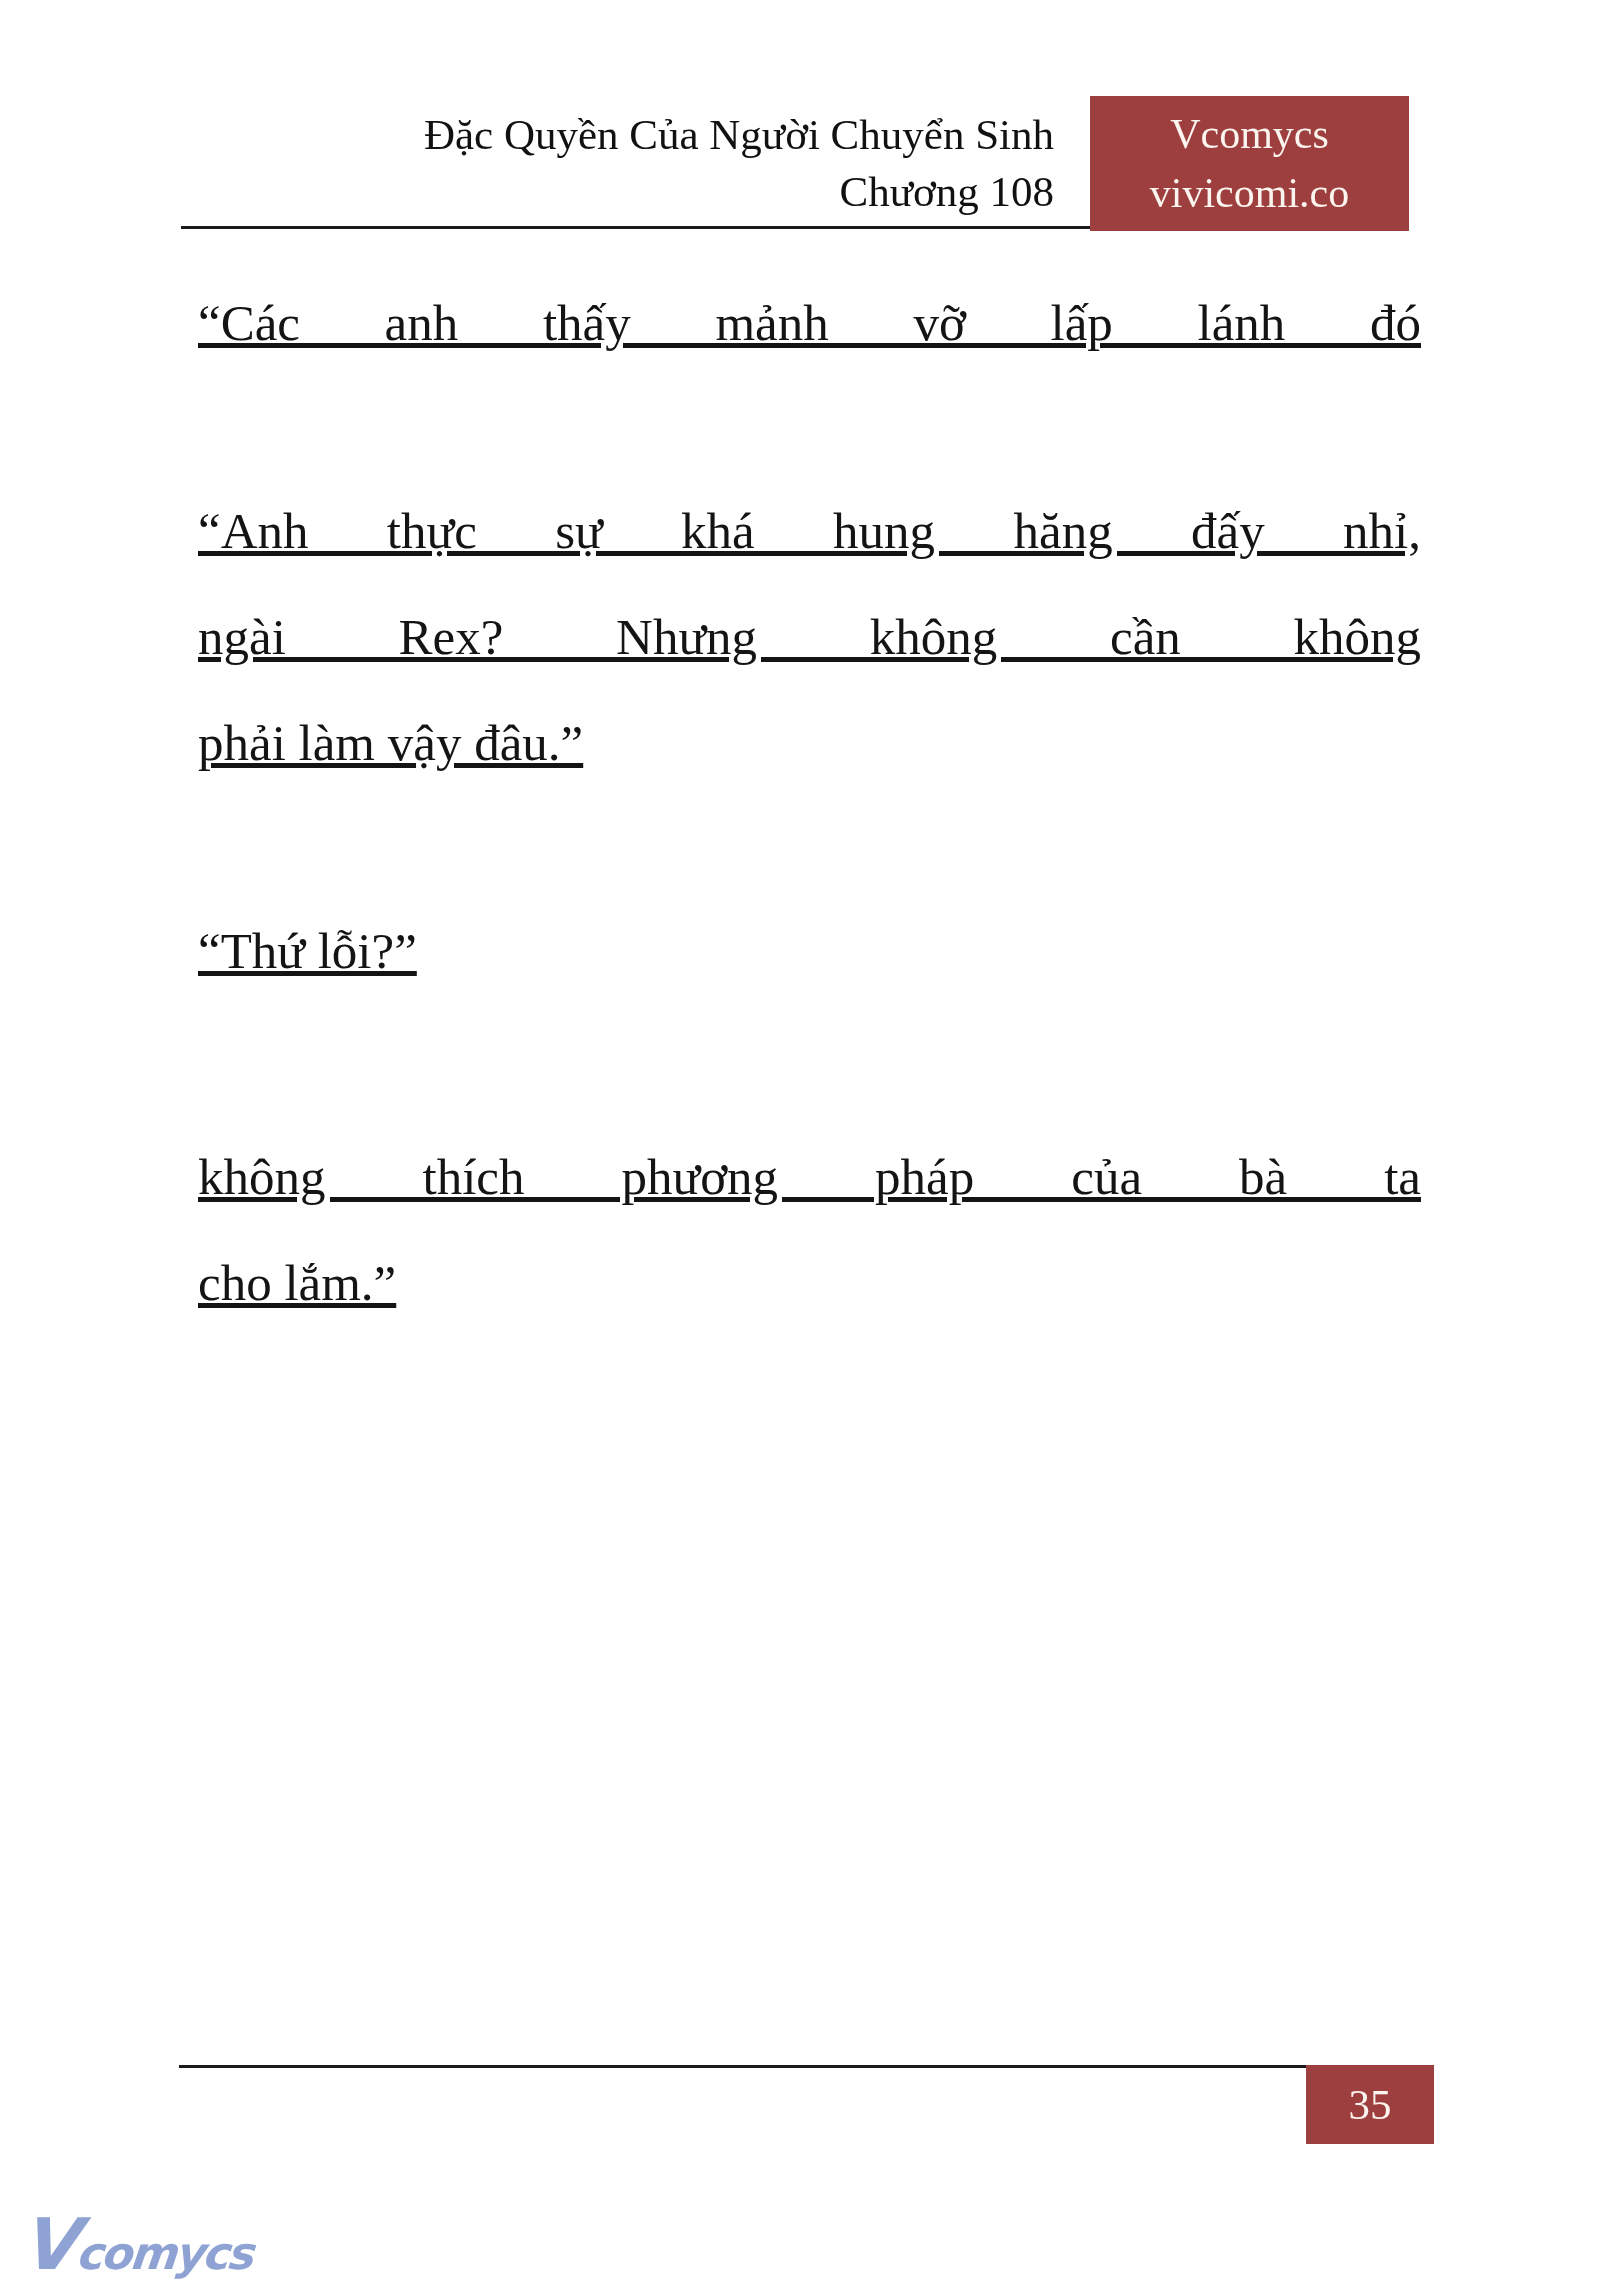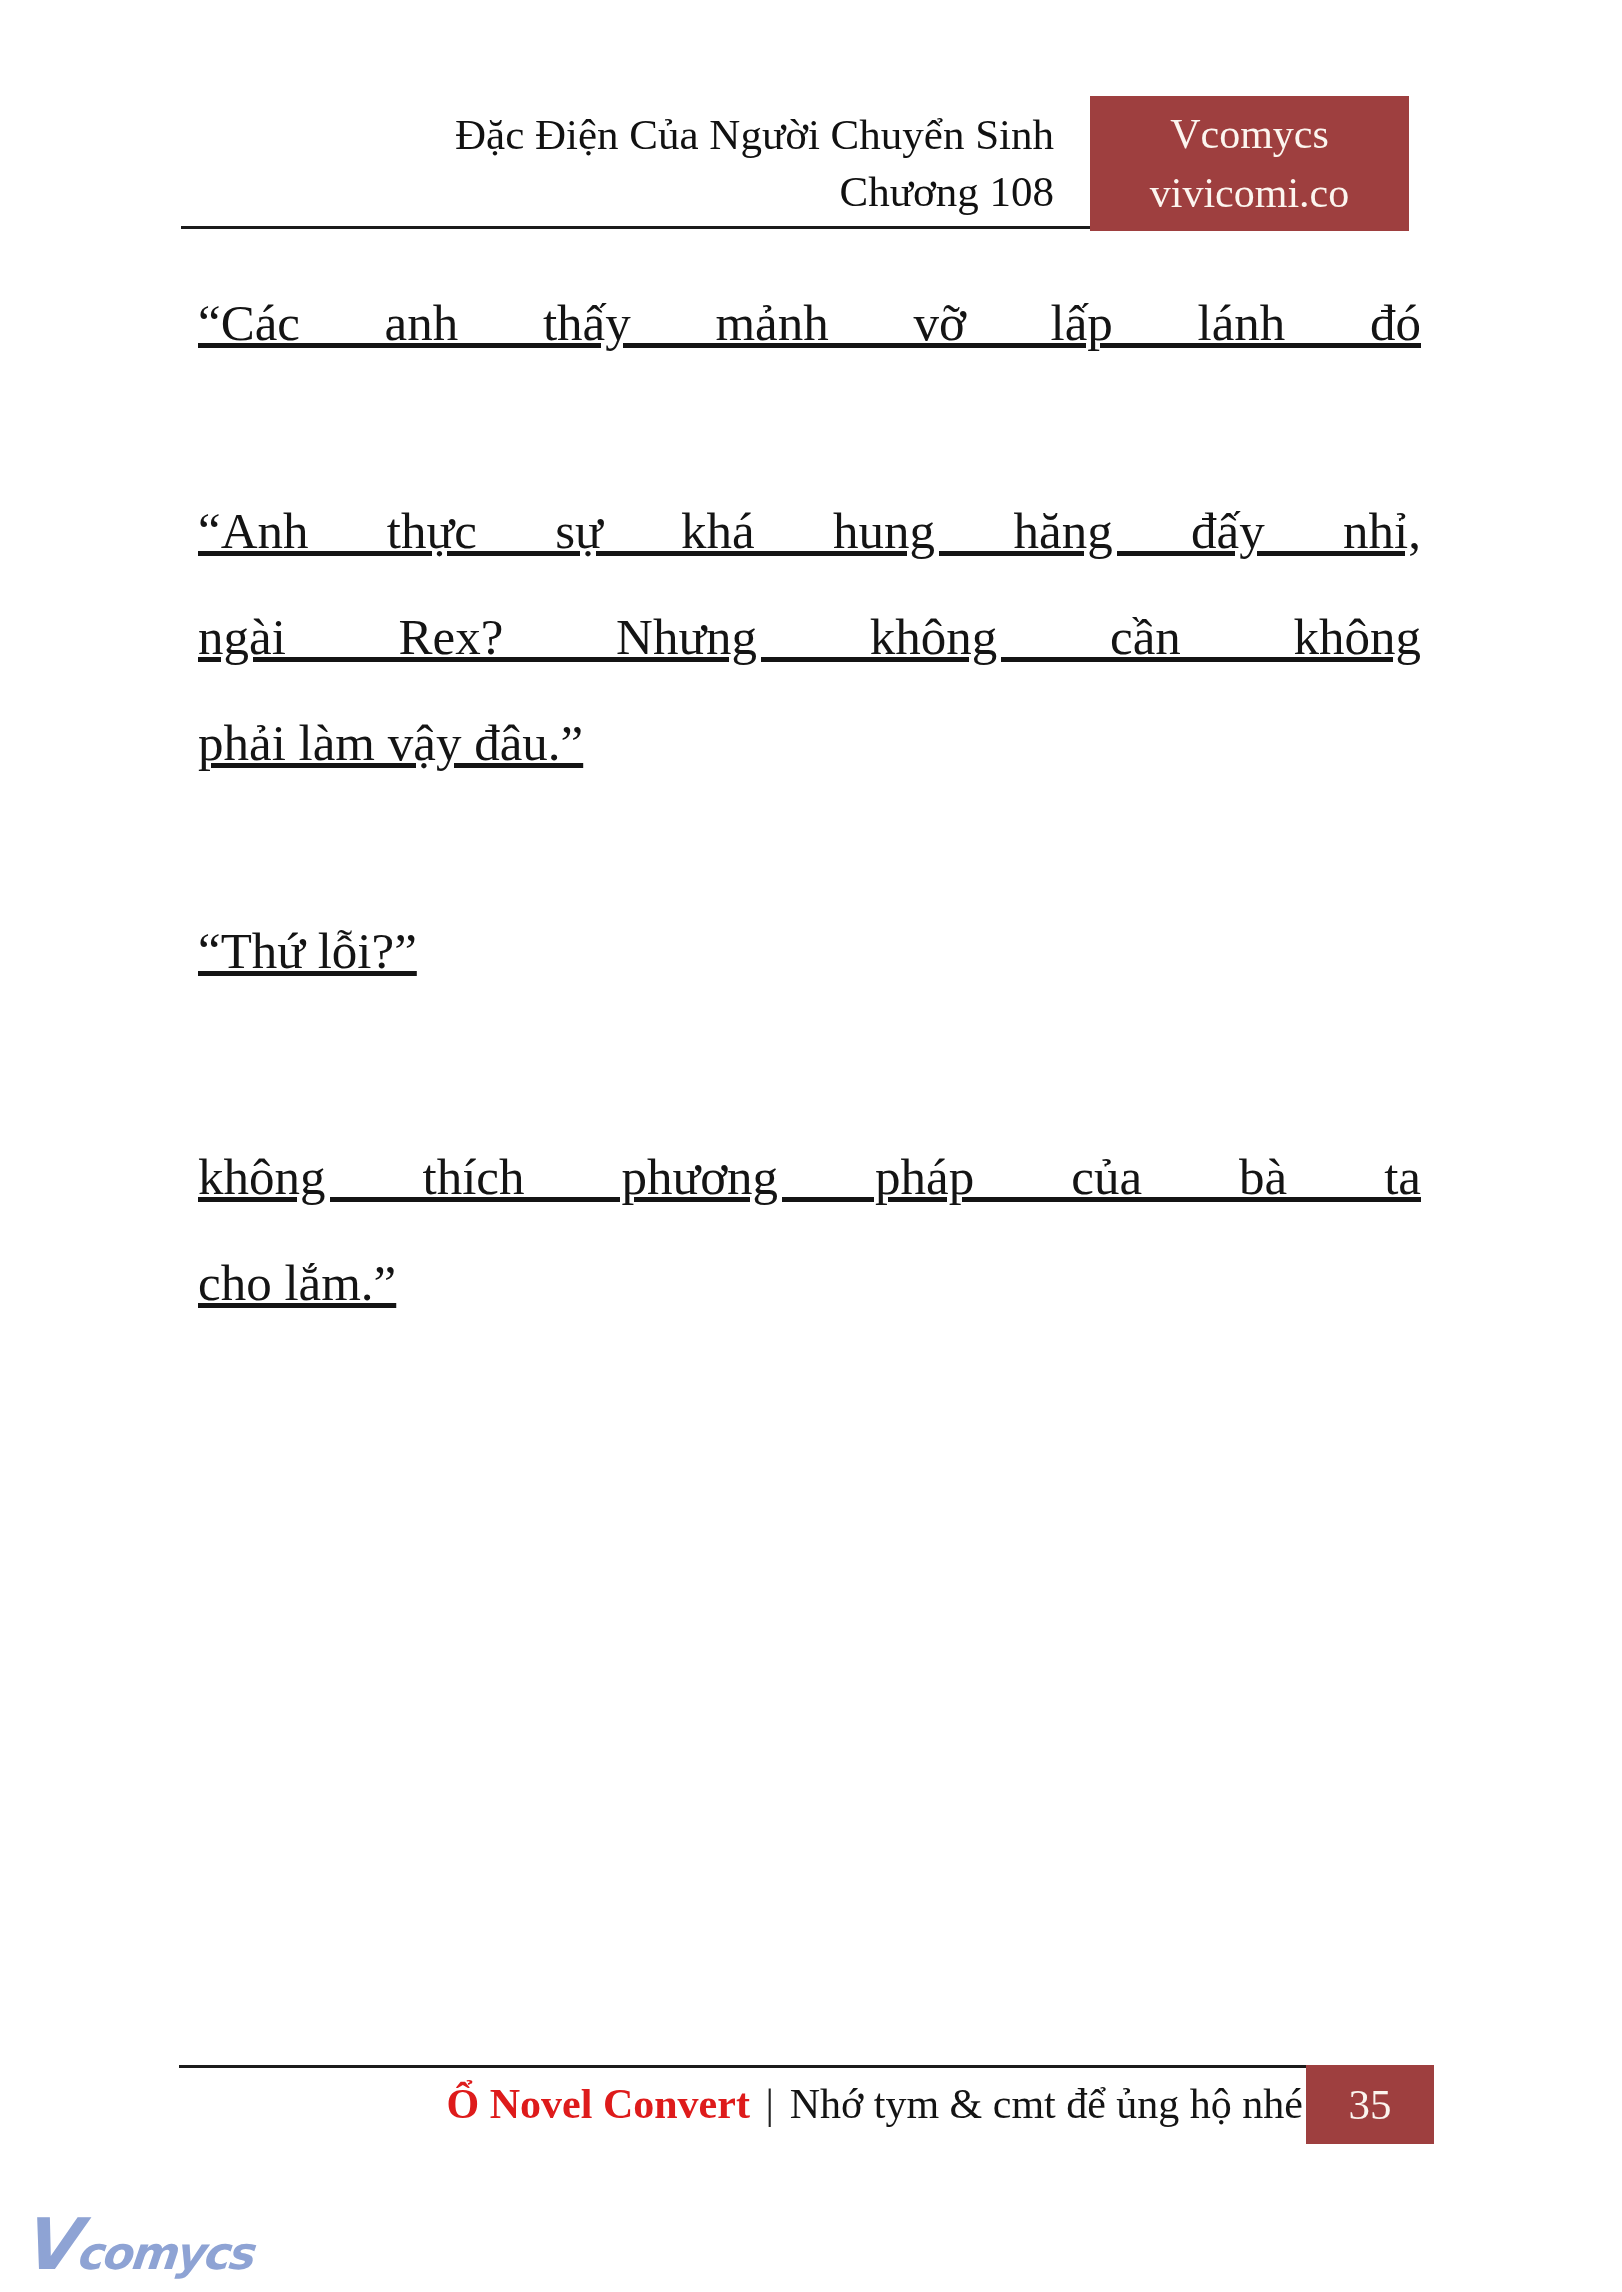--- a/index.html
+++ b/index.html
@@ -71,21 +71,21 @@
     transform-origin:left bottom;
   }
   .watermark::first-letter { font-size:71px; }
 </style>
 </head>
 <body>
 
 <div class="page">
 
   <div class="header-text">
-    <div>Đặc Điện Của Người Chuyển Sinh</div>
+    <div>Đặc Quyền Của Người Chuyển Sinh</div>
     <div>Chương 108</div>
   </div>
 
   <div class="badge">
     <div>Vcomycs</div>
     <div>vivicomi.co</div>
   </div>
 
   <div class="header-rule"></div>
 
@@ -102,22 +102,19 @@
         <div class="tline last">“Thứ lỗi?”</div>
       </div>
       <div class="para">
         <div class="tline">không thích phương pháp của bà ta</div>
         <div class="tline last">cho lắm.”</div>
       </div>
     </main>
 
   <div class="footer-rule"></div>
 
-  <div class="footer-text">
-    <span class="footer-brand">Ổ Novel Convert</span><span class="footer-sep">|</span><span>Nhớ tym &amp; cmt để ủng hộ nhé</span>
-  </div>
 
   <div class="page-num">35</div>
 
   <div class="watermark">Vcomycs</div>
 
 </div>
 
 
 </body></html>

